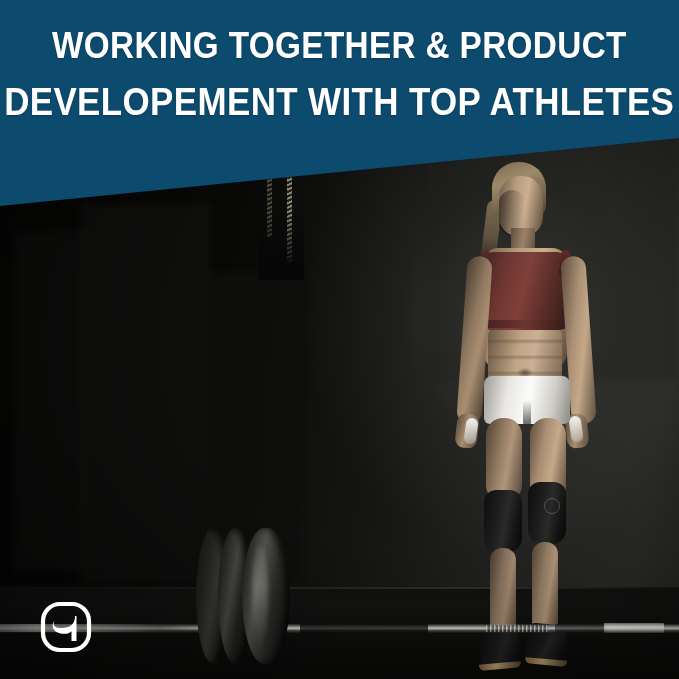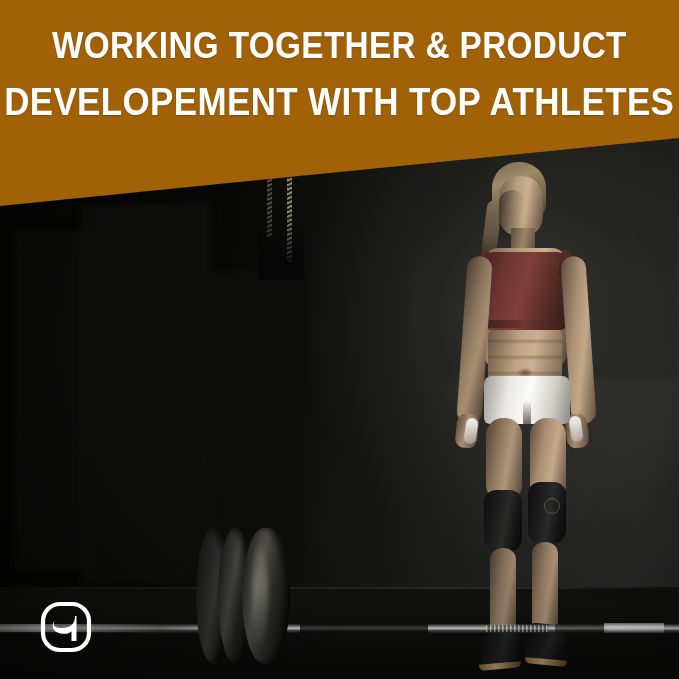--- a/index.html
+++ b/index.html
@@ -301,21 +301,21 @@
     background: radial-gradient(ellipse 92% 80% at 62% 50%,
         rgba(0,0,0,0) 38%, rgba(0,0,0,0.35) 74%, rgba(0,0,0,0.72) 100%);
     pointer-events: none;
   }
 
   
   .banner {
     position: absolute;
     left: 0; top: 0;
     width: 679px; height: 210px;
-    background: #a16207;
+    background: #0c4a6e;
     clip-path: polygon(0 0, 679px 0, 679px 138px, 0 206px);
     display: flex;
     flex-direction: column;
     align-items: center;
     justify-content: flex-start;
     padding-top: 27px;
     box-sizing: border-box;
   }
   .banner-line {
     color: #ffffff;

